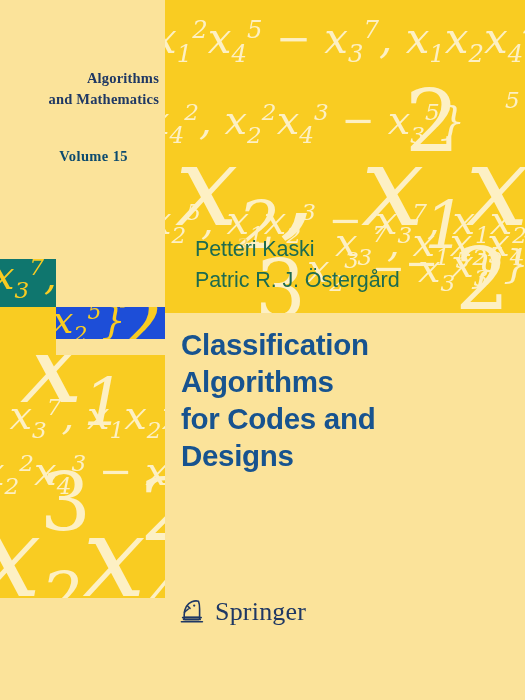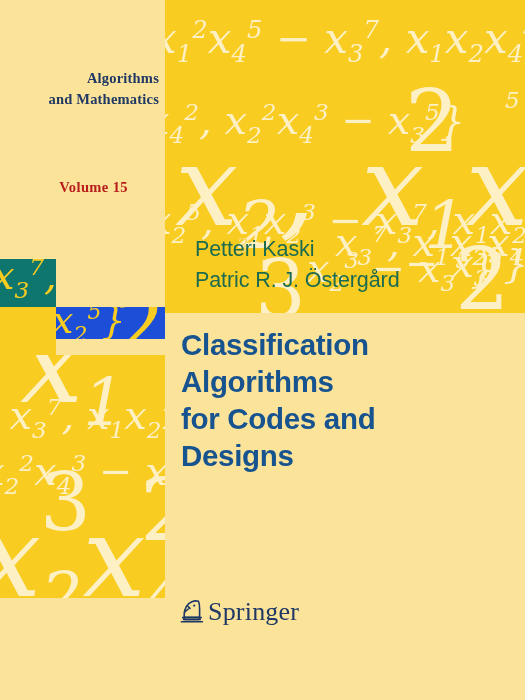--- a/index.html
+++ b/index.html
@@ -72,26 +72,25 @@
     letter-spacing: 0.2px;
   }
   #volume {
     position: absolute;
     left: 0;
     top: 148px;
     width: 134px;
     padding-right: 6px;
     box-sizing: border-box;
     text-align: right;
-    color: #b91c1c;
+    color: #0c4a6e;
     font-family: "Liberation Serif", serif;
     font-weight: bold;
     font-size: 14.5px;
     letter-spacing: 0.4px;
-    margin-top: 31px;
   }
 
   #authors {
     position: absolute;
     left: 183px;
     top: 234px;
     color: #1D6B4F;
     font-family: "Liberation Sans", sans-serif;
     font-size: 21.5px;
     line-height: 1.42;
@@ -112,21 +111,21 @@
     letter-spacing: -0.3px;
   }
   #title .title-line { white-space: nowrap; }
 
   #publisher {
     position: absolute;
     left: 178px;
     top: 596px;
     display: flex;
     align-items: center;
-    gap: 0;
+    gap: 7px;
   }
   #springer-name {
     color: #1F3864;
     font-family: "Liberation Serif", serif;
     font-size: 26px;
     letter-spacing: 0.2px;
   }
   #knight-icon { display: block; }
 </style>
 </head>

